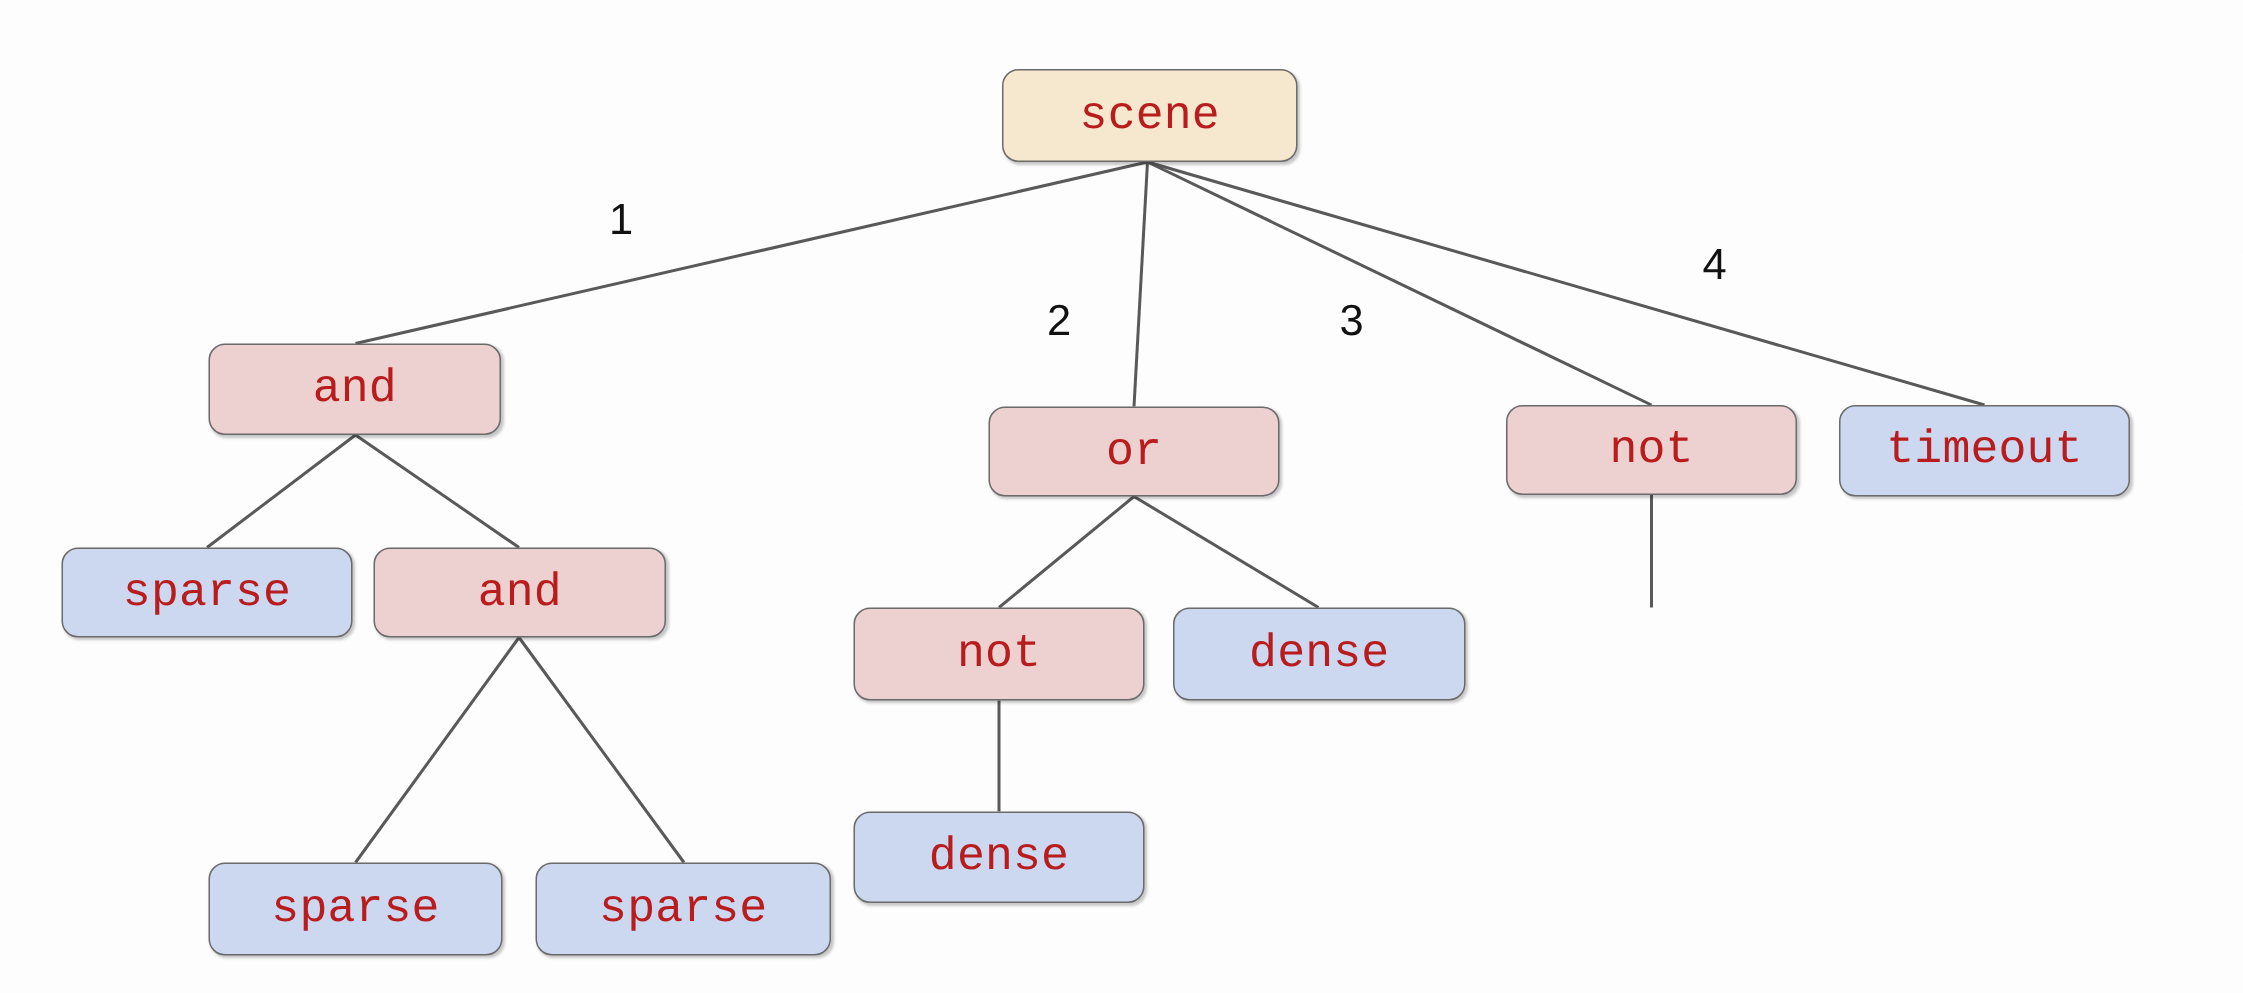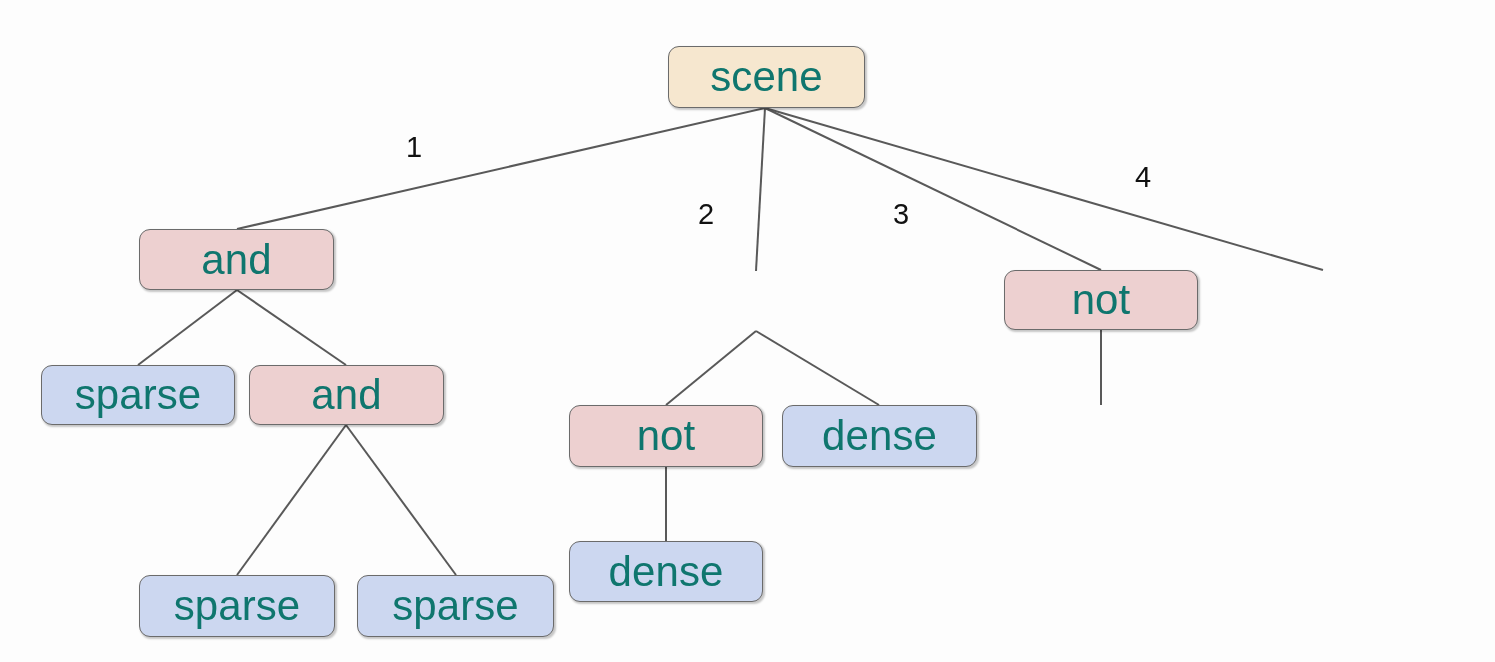--- a/index.html
+++ b/index.html
@@ -27,27 +27,28 @@
     pointer-events: none;
   }
   .node {
     position: absolute;
     box-sizing: border-box;
     display: flex;
     align-items: center;
     justify-content: center;
     border: 1.6px solid #6b6b6b;
     border-radius: 11px;
-    font-size: 42px;
-    color: #0f766e;
+    font-size: 31px;
+    color: #b91c1c;
     line-height: 1;
     letter-spacing: 0.1px;
     box-shadow: 1.5px 1.5px 2px rgba(0,0,0,0.22);
     white-space: nowrap;
     z-index: 2;
+    font-family: Liberation Mono, monospace;
   }
   .node-root   { background: #f6e7cf; }
   .node-op     { background: #edd0d0; }
   .node-leaf   { background: #ccd7f0; }
   .edge-label {
     position: absolute;
     font-size: 29px;
     color: #111111;
     line-height: 1;
     z-index: 3;
@@ -67,21 +68,23 @@
       <line x1="237" y1="290" x2="346" y2="365" stroke="#595959" stroke-width="2"></line>
       <line x1="346" y1="425" x2="237" y2="575" stroke="#595959" stroke-width="2"></line>
       <line x1="346" y1="425" x2="456" y2="575" stroke="#595959" stroke-width="2"></line>
       <line x1="756" y1="331" x2="666" y2="405" stroke="#595959" stroke-width="2"></line>
       <line x1="756" y1="331" x2="879" y2="405" stroke="#595959" stroke-width="2"></line>
       <line x1="666" y1="467" x2="666" y2="541" stroke="#595959" stroke-width="2"></line>
       <line x1="1101" y1="330" x2="1101" y2="405" stroke="#595959" stroke-width="2"></line>
     </svg>
 <div class="node node-root" style="left: 668px; top: 46px; width: 197px; height: 62px;">scene</div>
     <div class="node node-op" style="left: 139px; top: 229px; width: 195px; height: 61px;">and</div>
+    <div class="node node-op" style="left: 659px; top: 271px; width: 194px; height: 60px;">or</div>
     <div class="node node-op" style="left: 1004px; top: 270px; width: 194px; height: 60px;">not</div>
+    <div class="node node-leaf" style="left: 1226px; top: 270px; width: 194px; height: 61px;">timeout</div>
     <div class="node node-leaf" style="left: 41px; top: 365px; width: 194px; height: 60px;">sparse</div>
     <div class="node node-op" style="left: 249px; top: 365px; width: 195px; height: 60px;">and</div>
     <div class="node node-op" style="left: 569px; top: 405px; width: 194px; height: 62px;">not</div>
     <div class="node node-leaf" style="left: 782px; top: 405px; width: 195px; height: 62px;">dense</div>
     <div class="node node-leaf" style="left: 569px; top: 541px; width: 194px; height: 61px;">dense</div>
     <div class="node node-leaf" style="left: 139px; top: 575px; width: 196px; height: 62px;">sparse</div>
     <div class="node node-leaf" style="left: 357px; top: 575px; width: 197px; height: 62px;">sparse</div>
     <div class="edge-label" style="left: 406px; top: 133px;">1</div>
     <div class="edge-label" style="left: 698px; top: 200px;">2</div>
     <div class="edge-label" style="left: 893px; top: 200px;">3</div>

